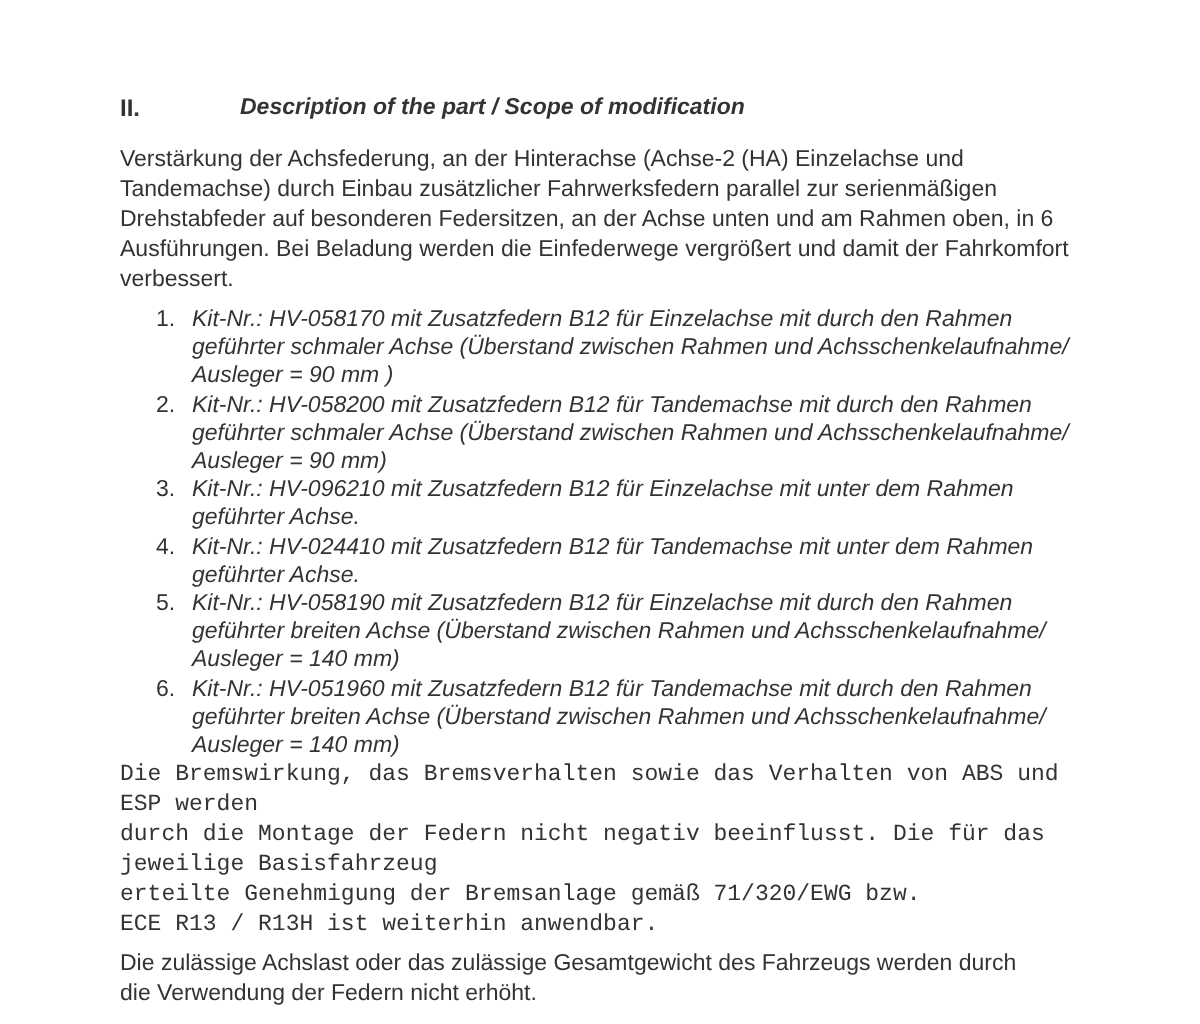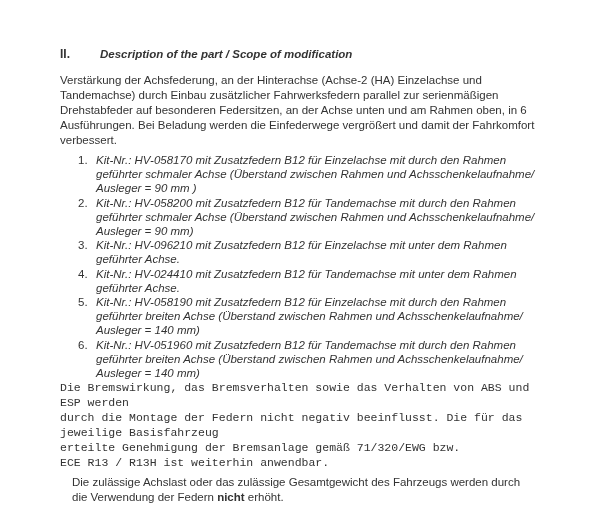--- a/index.html
+++ b/index.html
@@ -19,21 +19,21 @@
     line-height: 15px;
     color: var(--text-color, #333333);
     overflow: hidden;
   }
   .heading-row {
     display: flex;
     align-items: flex-start;
   }
   .heading-num {
     flex: none;
-    width: 40px;
+    width: 60px;
     font-size: 12px;
     font-weight: bold;
   }
   .heading-title-de {
     font-size: 12px;
     font-weight: bold;
   }
   .heading-title-en {
     font-size: 11.5px;
     font-weight: bold;
@@ -54,22 +54,22 @@
   }
   .kit-num {
     flex: none;
     width: 18px;
   }
   .kit-text {
     white-space: pre-line;
     font-style: italic;
   }
   #brakes { margin-top: 0; font-family: Liberation Mono, monospace; }
-  #load { margin-top: 5px; margin-left: 12px; }
-  .bold { font-weight: bold; }
+  #load { margin-top: 5px; }
+  .bold { font-weight: normal; }
 </style>
 </head>
 <body>
 
 <div class="page">
 
   <div class="heading-row">
     <span class="heading-num">II.</span>
     <div>
       <div class="heading-title-en">Description of the part / Scope of modification</div>

